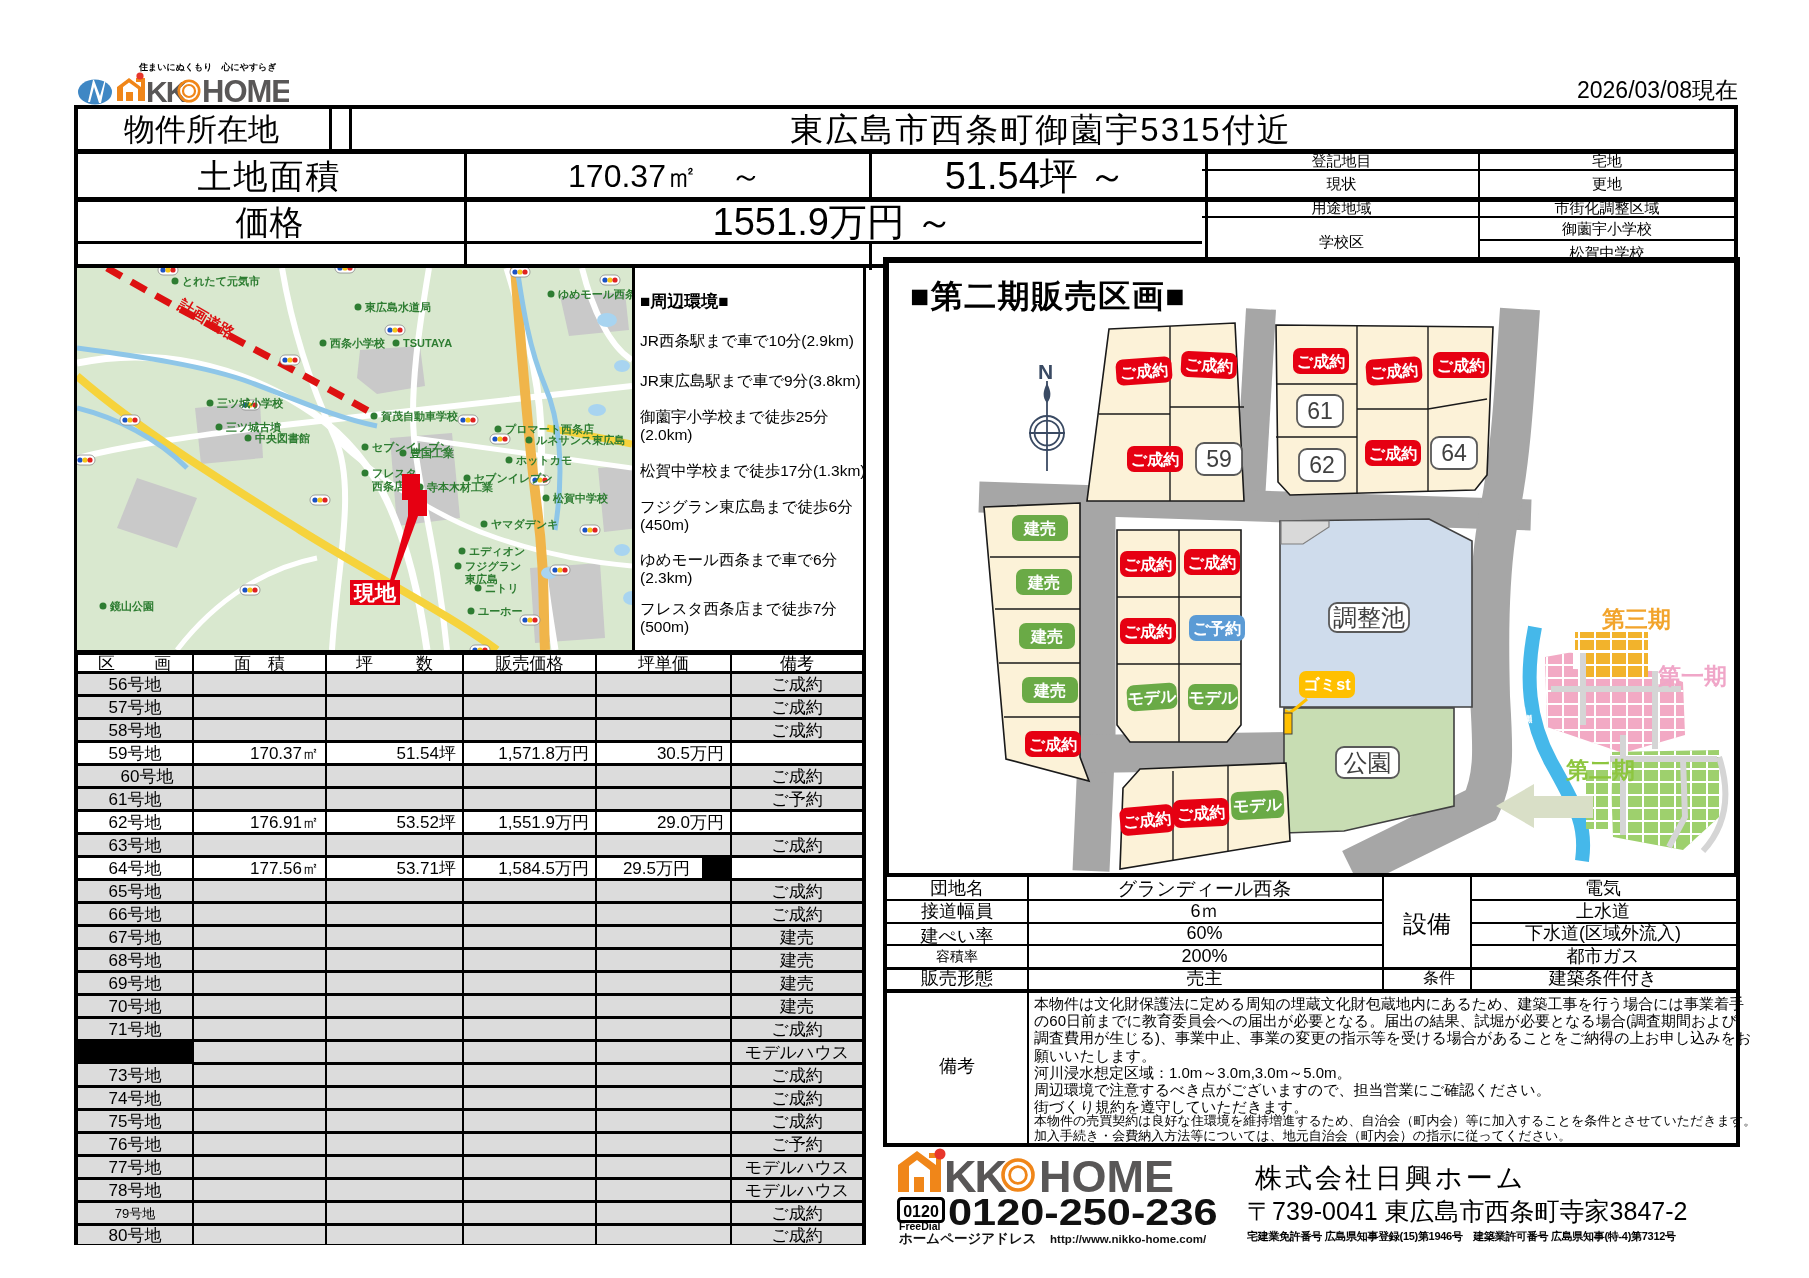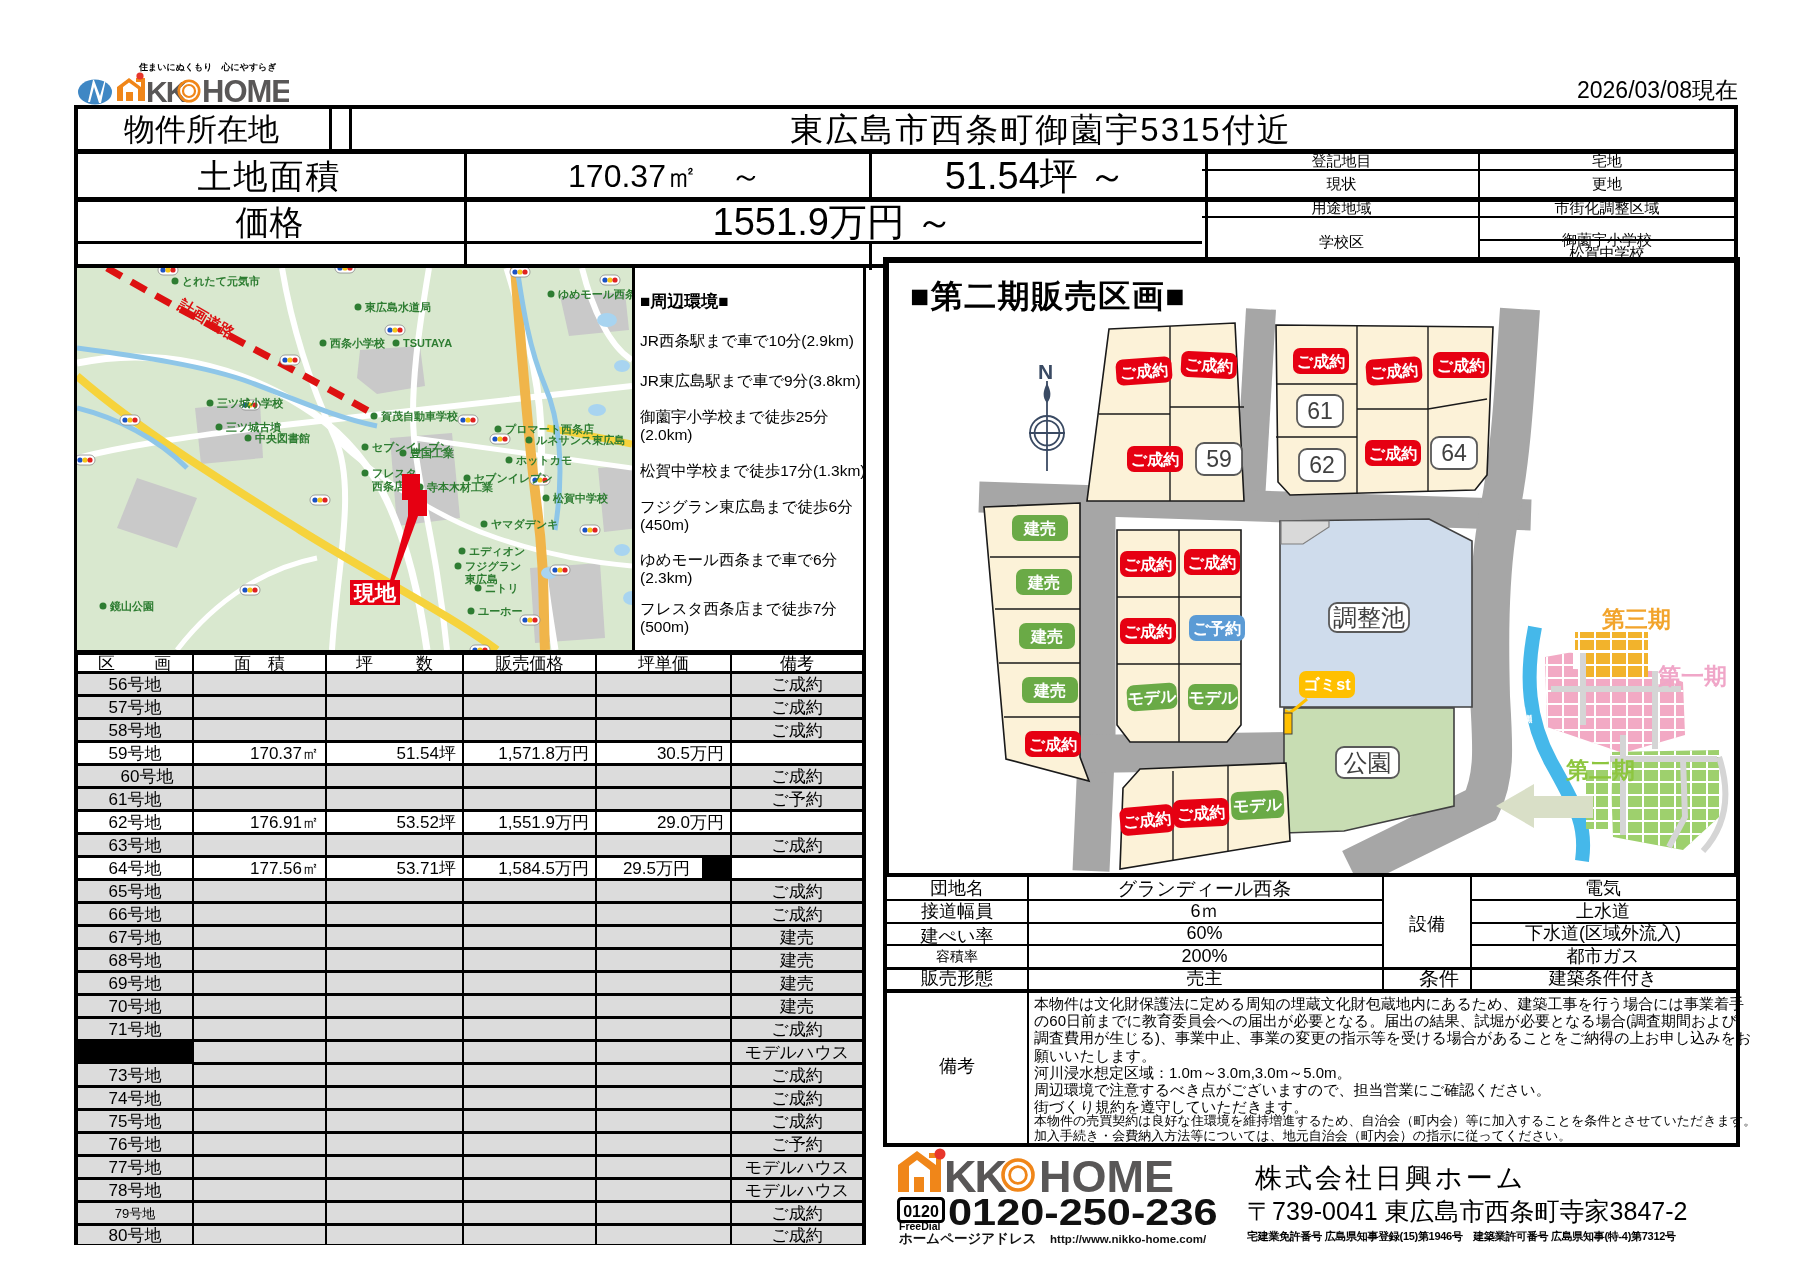--- a/index.html
+++ b/index.html
@@ -70,21 +70,21 @@
   <div class="cell" style="left:1402px;top:42px;width:254px;height:18px;font-size:15px;">宅地</div>
 
   <div class="cell" style="left:1127px;top:62px;width:273px;height:25px;font-size:15px;">現状</div>
   <div class="cell" style="left:1402px;top:62px;width:254px;height:25px;font-size:15px;">更地</div>
 
   <div class="cell" style="left:1127px;top:90px;width:273px;height:17px;font-size:15px;">用途地域</div>
   <div class="cell" style="left:1402px;top:90px;width:254px;height:17px;font-size:15px;">市街化調整区域</div>
 
   <div class="cell" style="left:1127px;top:109px;width:273px;height:46px;font-size:15px;">学校区</div>
   <div class="hline" style="left:1402px;top:130px;width:254px;height:2px;"></div>
-  <div class="cell" style="left:1402px;top:109px;width:254px;height:21px;font-size:15px;margin-top:11px;">御薗宇小学校</div>
+  <div class="cell" style="left:1402px;top:109px;width:254px;height:21px;font-size:15px;">御薗宇小学校</div>
   <div class="cell" style="left:1402px;top:132px;width:254px;height:23px;font-size:15px;">松賀中学校</div>
 </div>
 
 <div class="abs" style="left:74px;top:265px;width:792px;height:388px;border:3px solid #000;background:#fff;">
 
 <svg class="abs" style="left:0;top:0;" width="555" height="382" viewBox="0 0 555 382">
 <rect x="0" y="0" width="555" height="382" fill="#d9e8cf"></rect>
 
 <g fill="#c9c9c9">
 <polygon points="283,82 343,78 348,118 300,126 280,110"></polygon>
@@ -789,23 +789,23 @@
 <div class="hline" style="left:0;top:45px;width:495px;height:2px;"></div>
 <div class="hline" style="left:583px;top:45px;width:266px;height:2px;"></div>
 <div class="hline" style="left:0;top:67px;width:495px;height:2px;"></div>
 <div class="hline" style="left:583px;top:67px;width:266px;height:2px;"></div>
 <div class="hline" style="left:0;top:90px;width:849px;height:3px;"></div>
 <div class="hline" style="left:0;top:112px;width:849px;height:4px;"></div>
 <div class="vline" style="left:140px;top:0;width:2px;height:266px;"></div>
 <div class="vline" style="left:495px;top:0;width:2px;height:112px;"></div>
 <div class="vline" style="left:583px;top:0;width:2px;height:112px;"></div>
 
-<div class="cell" style="left:497px;top:0px;width:86px;height:94px;font-size:18px;justify-content:center;font-weight:normal;">設備</div>
-
-<div class="cell" style="left:497px;top:90px;width:110px;height:22px;font-size:20px;justify-content:center;font-weight:normal;">条件</div>
+<div class="cell" style="left:497px;top:0px;width:86px;height:94px;font-size:24px;justify-content:center;font-weight:normal;">設備</div>
+
+<div class="cell" style="left:497px;top:90px;width:110px;height:22px;font-size:16px;justify-content:center;font-weight:normal;">条件</div>
 
 <div class="cell" style="left:0px;top:112px;width:140px;height:154px;font-size:18px;justify-content:center;font-weight:normal;">備考</div>
 
 <div class="abs" style="left:147px;top:118px;width:700px;font-size:15px;line-height:17.2px;white-space:nowrap;">本物件は文化財保護法に定める周知の埋蔵文化財包蔵地内にあるため、建築工事を行う場合には事業着手<br>の60日前までに教育委員会への届出が必要となる。届出の結果、試堀が必要となる場合(調査期間および<br>調査費用が生じる)、事業中止、事業の変更の指示等を受ける場合があることをご納得の上お申し込みをお<br>願いいたします。<br>河川浸水想定区域：1.0m～3.0m,3.0m～5.0m。<br>周辺環境で注意するべき点がございますので、担当営業にご確認ください。<br>街づくり規約を遵守していただきます。</div>
 <div class="abs" style="left:147px;top:236px;width:700px;font-size:13px;line-height:15.2px;white-space:nowrap;">本物件の売買契約は良好な住環境を維持増進するため、自治会（町内会）等に加入することを条件とさせていただきます。<br>加入手続き・会費納入方法等については、地元自治会（町内会）の指示に従ってください。</div>
 </div>
 
 <svg class="abs" style="left:896px;top:1148px;" width="300" height="50" viewBox="0 0 300 50">
   <path d="M2 44 L2 17 L21 3 L40 17 L40 10 L33 10 L33 5 L45 5 L45 44 L34 44 L34 22 L21 12 L13 18 L13 44 Z" fill="#f08619"></path>
   <rect x="18" y="29" width="10" height="15" fill="#f08619"></rect>

